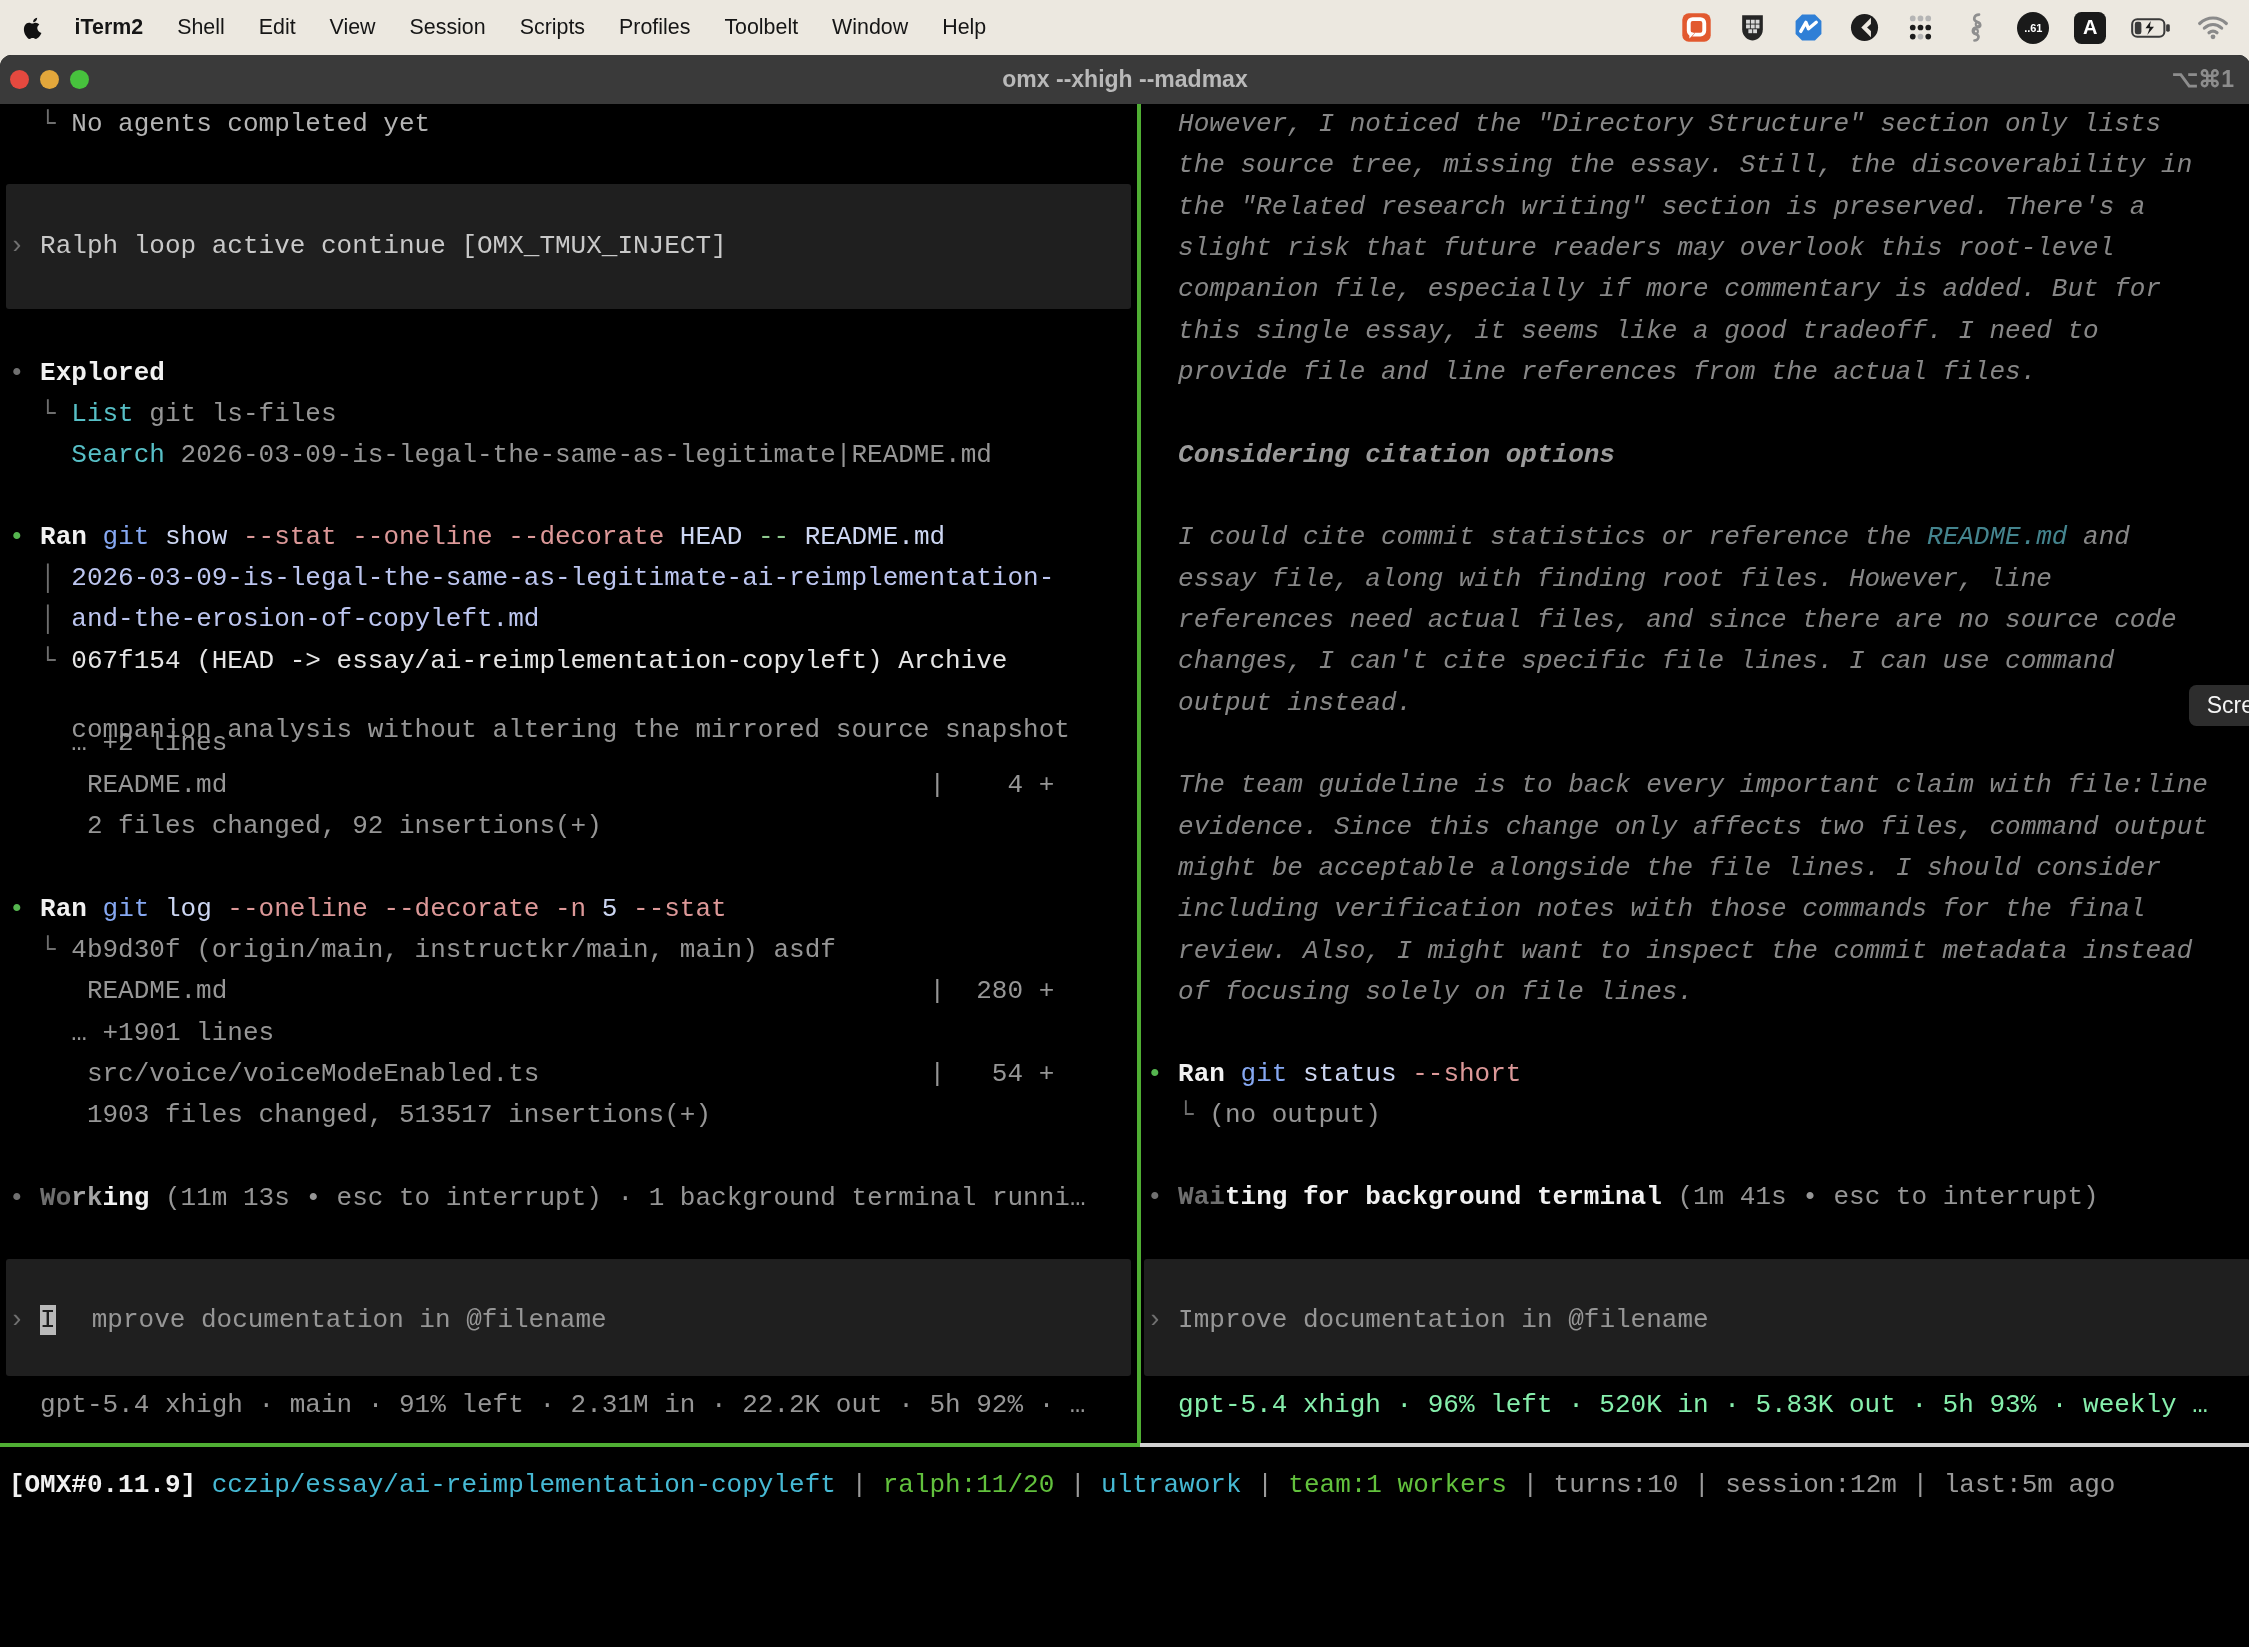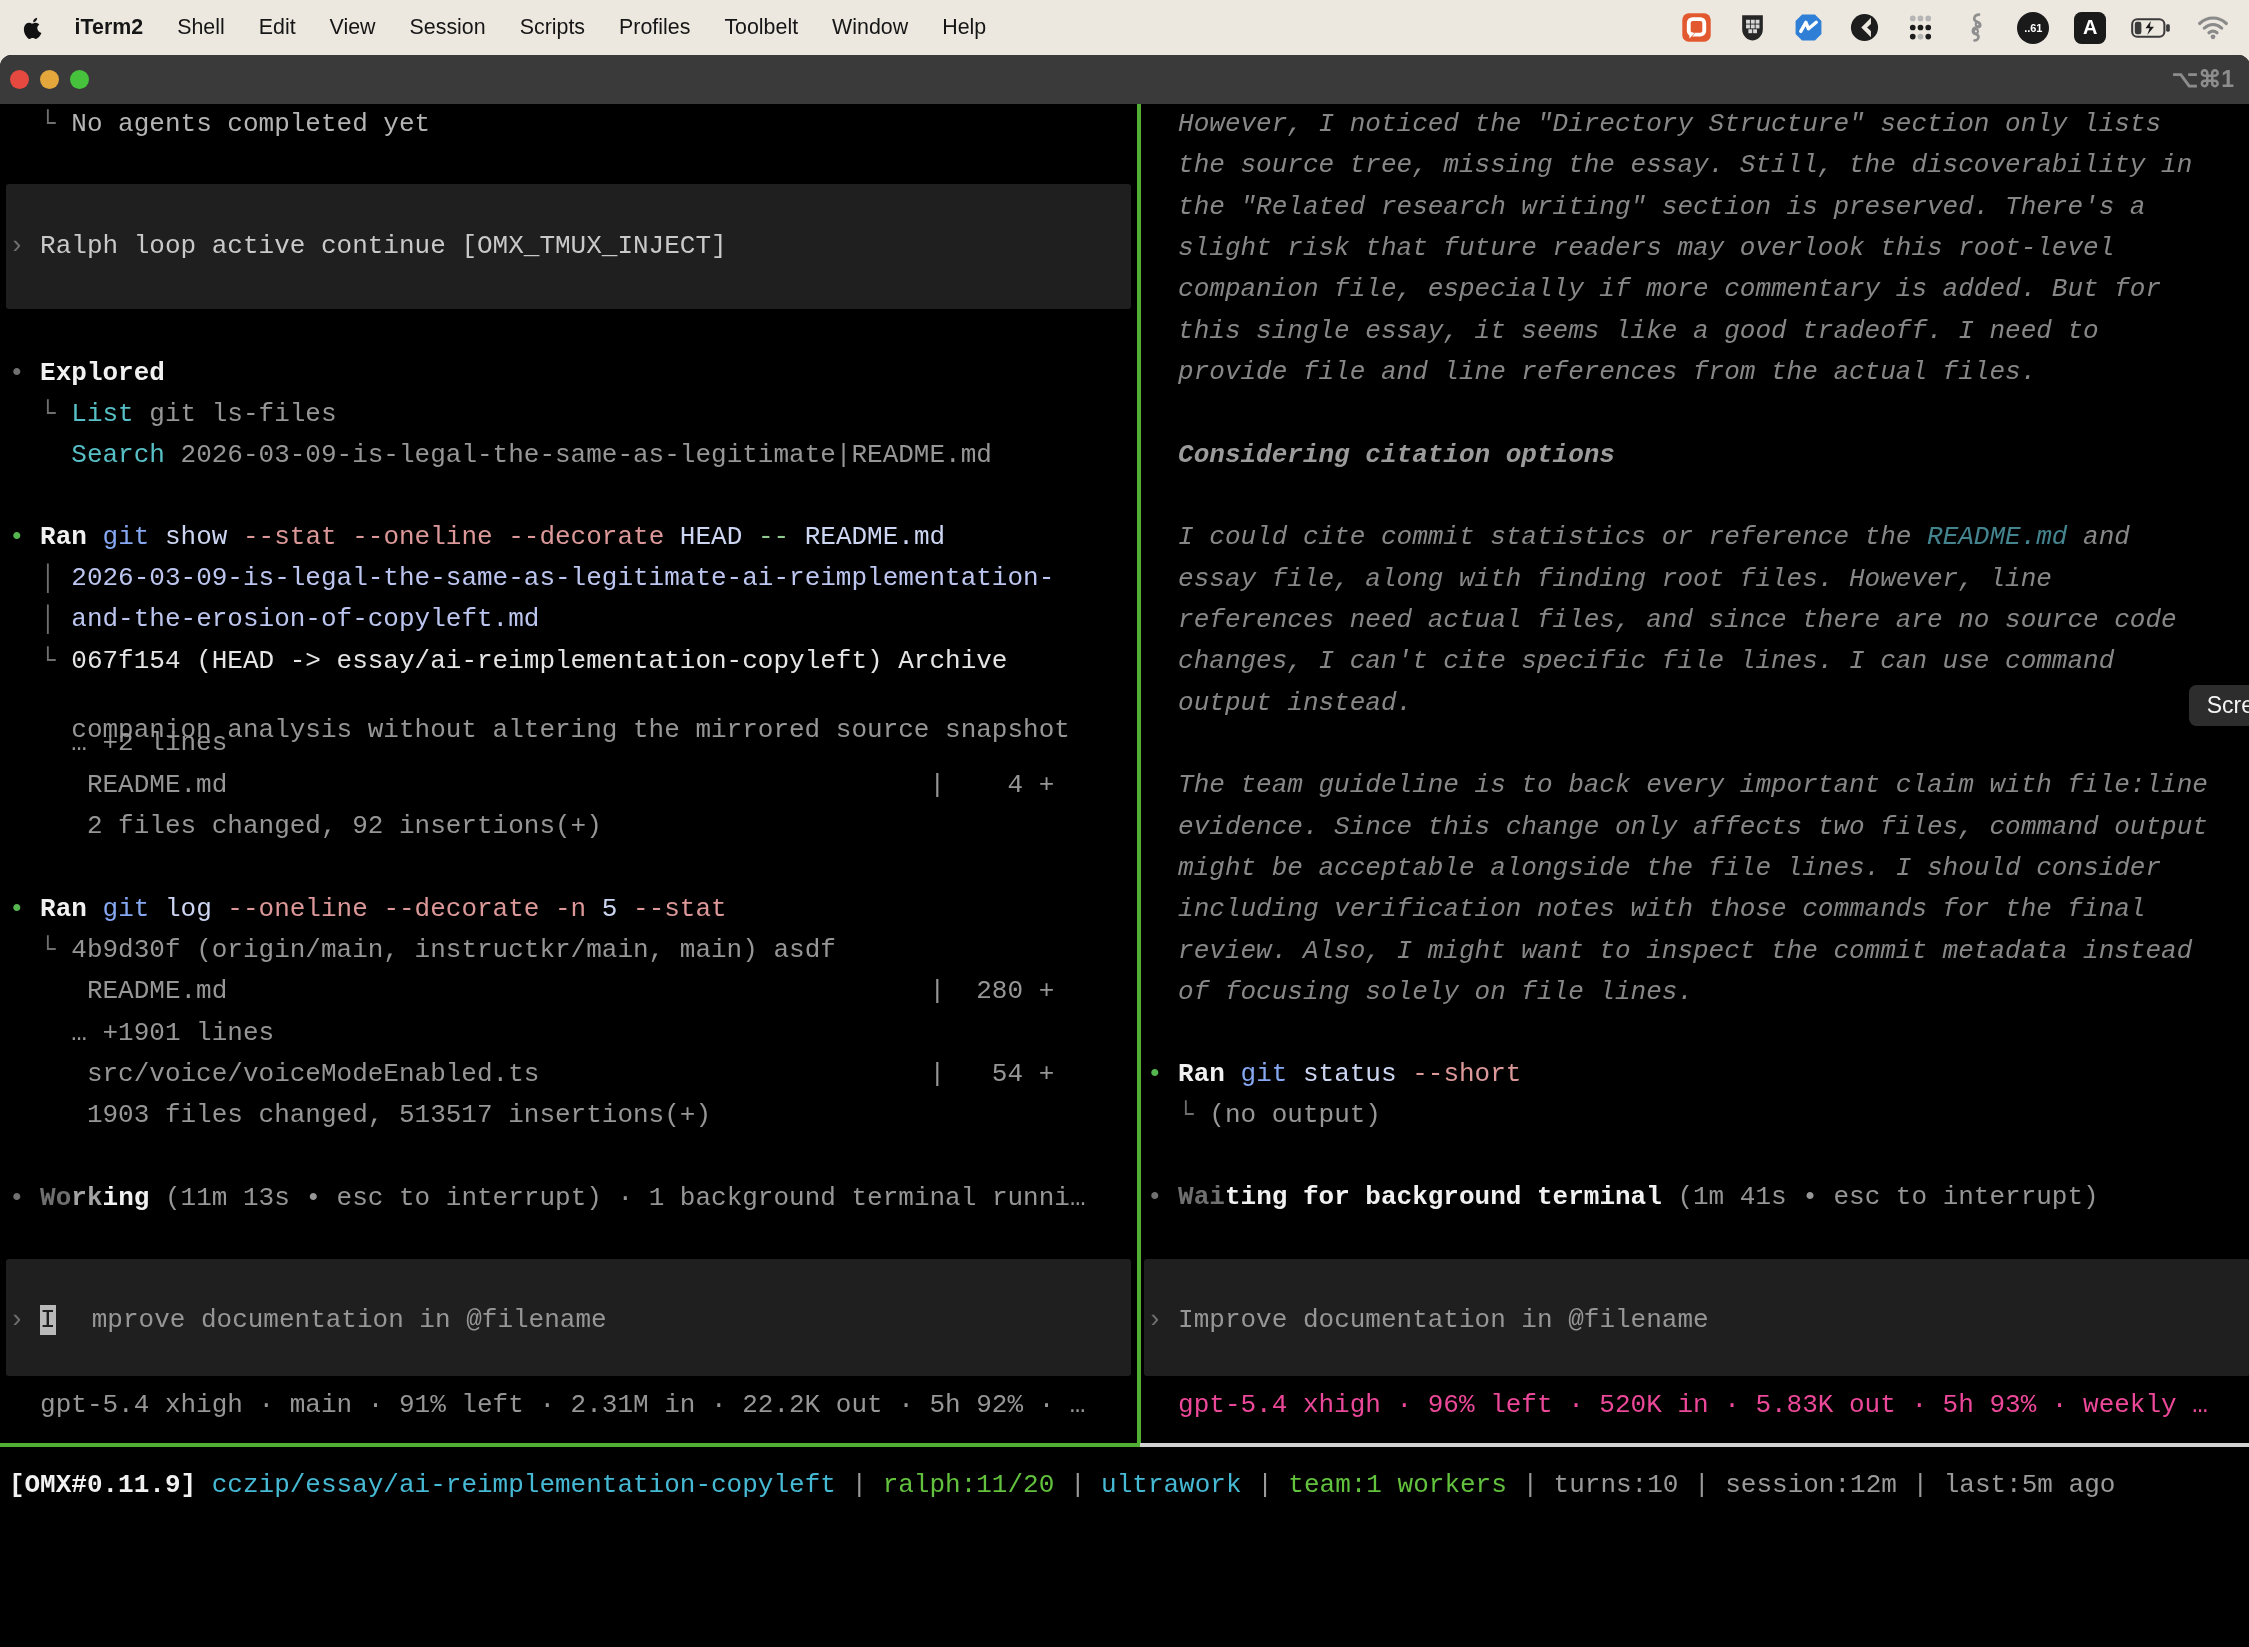--- a/index.html
+++ b/index.html
@@ -157,20 +157,21 @@
 </div>
 <div class="menubar-extend"></div>
 
 <div class="window">
   <div class="titlebar">
     <div class="traffic">
       <span class="tl" style="background:#e5493f"></span>
       <span class="tl" style="background:#e3a73b"></span>
       <span class="tl" style="background:#47c23d"></span>
     </div>
+    <div class="win-title">omx --xhigh --madmax</div>
     <div class="win-shortcut">⌥⌘1</div>
   </div>
 
   <div class="term">
 
     <div class="pane" id="pane-left">
       <div class="box" id="ralph-box"></div>
       <div class="box" id="input-left"></div>
       <div>
           <div class="trow" style="top: 0px;"><span style="color: rgb(110, 110, 110);">  └ </span><span style="color: rgb(180, 180, 180);">No agents completed yet</span></div>
@@ -217,21 +218,21 @@
           <div class="trow" style="top: 661px;"><span style="color: rgb(135, 135, 135); font-style: italic;">  The team guideline is to back every important claim with file:line</span></div>
           <div class="trow" style="top: 703px;"><span style="color: rgb(135, 135, 135); font-style: italic;">  evidence. Since this change only affects two files, command output</span></div>
           <div class="trow" style="top: 744px;"><span style="color: rgb(135, 135, 135); font-style: italic;">  might be acceptable alongside the file lines. I should consider</span></div>
           <div class="trow" style="top: 785px;"><span style="color: rgb(135, 135, 135); font-style: italic;">  including verification notes with those commands for the final</span></div>
           <div class="trow" style="top: 827px;"><span style="color: rgb(135, 135, 135); font-style: italic;">  review. Also, I might want to inspect the commit metadata instead</span></div>
           <div class="trow" style="top: 868px;"><span style="color: rgb(135, 135, 135); font-style: italic;">  of focusing solely on file lines.</span></div>
           <div class="trow" style="top: 950px;"><span style="color: rgb(85, 181, 79);">• </span><span style="color: rgb(241, 241, 241); font-weight: bold;">Ran</span><span style="color: rgb(150, 150, 150);"> </span><span style="color: rgb(134, 168, 242);">git</span><span style="color: rgb(204, 214, 242);"> status </span><span style="color: rgb(220, 152, 152);">--short</span></div>
           <div class="trow" style="top: 991px;"><span style="color: rgb(110, 110, 110);">  └ </span><span style="color: rgb(150, 150, 150);">(no output)</span></div>
           <div class="trow" style="top: 1073px;"><span style="color: rgb(112, 112, 112);">• </span><span style="color: rgb(111, 111, 111); font-weight: bold;">Wai</span><span style="color: rgb(241, 241, 241); font-weight: bold;">ting for background terminal</span><span style="color: rgb(150, 150, 150);"> (1m 41s • esc to interrupt)</span></div>
           <div class="trow" style="top: 1196px;"><span style="color: rgb(112, 112, 112);">› </span><span style="color: rgb(150, 150, 150);">Improve documentation in @filename</span></div>
-          <div class="trow" style="top: 1281px;"><span style="color: #ec4899;">  gpt-5.4 xhigh · 96% left · 520K in · 5.83K out · 5h 93% · weekly …</span></div>
+          <div class="trow" style="top: 1281px;"><span style="color: #86efac;">  gpt-5.4 xhigh · 96% left · 520K in · 5.83K out · 5h 93% · weekly …</span></div>
         </div>
     </div>
 
     <div class="vdivider"></div>
     <div class="hline-left"></div>
     <div class="hline-right"></div>
 
     <div id="omx-bar">
         <div class="trow" style="top: 1361px;"><span style="color: rgb(241, 241, 241); font-weight: bold;">[OMX#0.11.9]</span><span style="color: rgb(150, 150, 150);"> </span><span style="color: rgb(70, 185, 212);">cczip/essay/ai-reimplementation-copyleft</span><span style="color: rgb(154, 154, 154);"> | </span><span style="color: rgb(98, 193, 61);">ralph:11/20</span><span style="color: rgb(154, 154, 154);"> | </span><span style="color: rgb(70, 185, 212);">ultrawork</span><span style="color: rgb(154, 154, 154);"> | </span><span style="color: rgb(98, 193, 61);">team:1 workers</span><span style="color: rgb(154, 154, 154);"> | </span><span style="color: rgb(154, 154, 154);">turns:10</span><span style="color: rgb(154, 154, 154);"> | </span><span style="color: rgb(154, 154, 154);">session:12m</span><span style="color: rgb(154, 154, 154);"> | </span><span style="color: rgb(154, 154, 154);">last:5m ago</span></div>
       </div>

